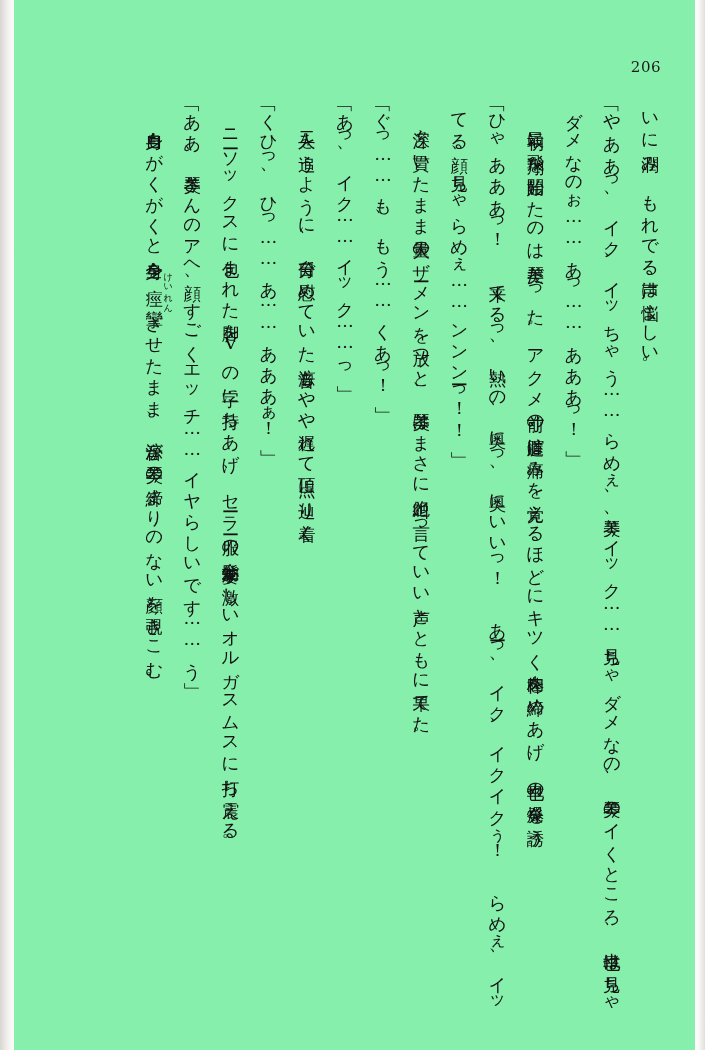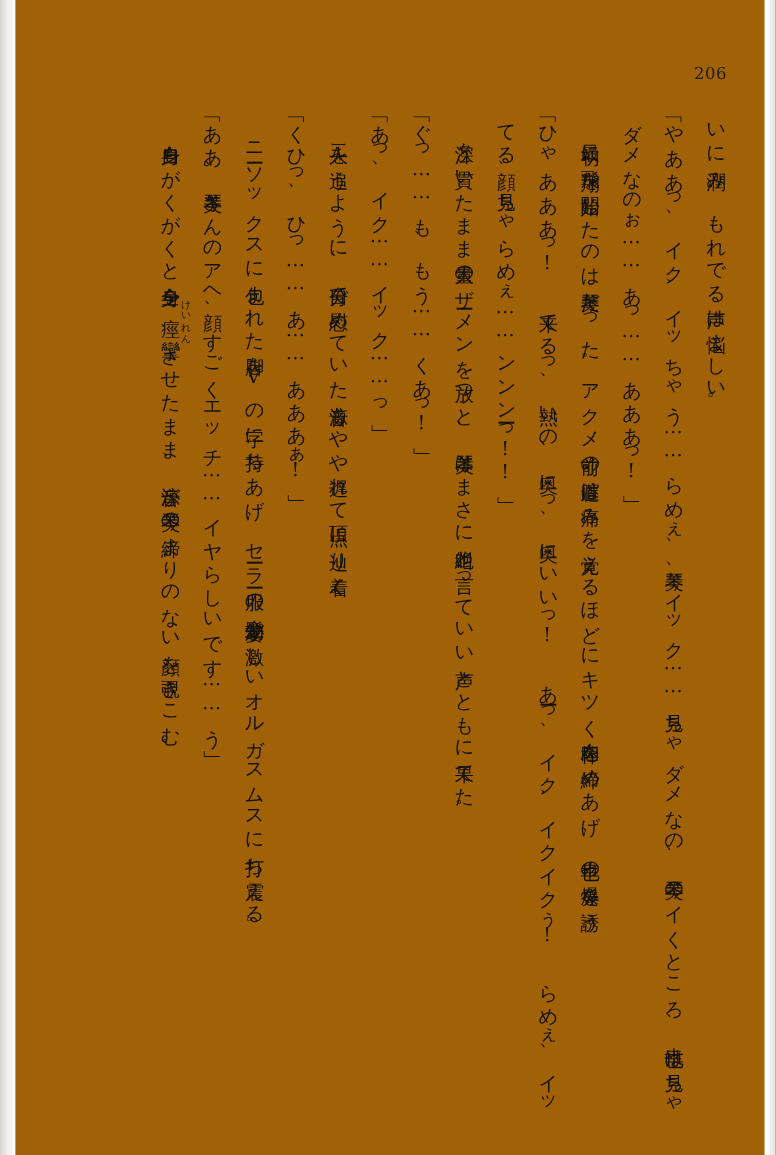--- a/index.html
+++ b/index.html
@@ -10,21 +10,21 @@
     width: 705px;
     height: 1050px;
     background: #ffffff;
     font-family: "DejaVu Serif", "Liberation Serif", serif;
     overflow: hidden;
   }
   #page {
     position: relative;
     width: 705px;
     height: 1050px;
-    background: #a16207;
+    background: #86efac;
     box-sizing: border-box;
   }
   
   #page::before {
     content: "";
     position: absolute;
     left: 0; top: 0;
     width: 14px; height: 100%;
     background: linear-gradient(to right, #d8d6d2 0%, #f2f1ee 55%, #fdfdfb 100%);
     pointer-events: none;

